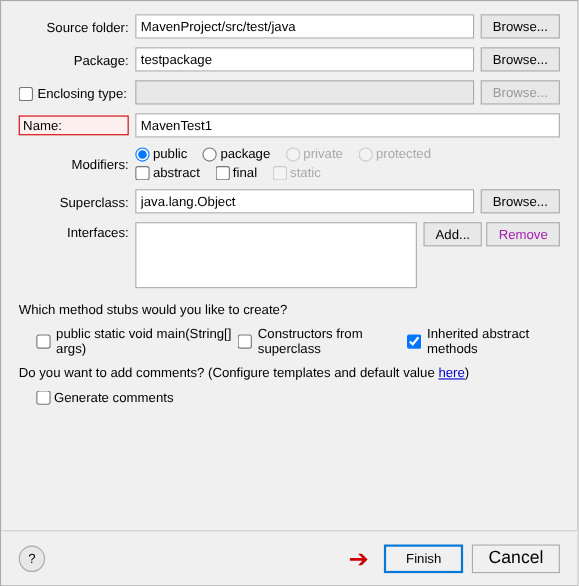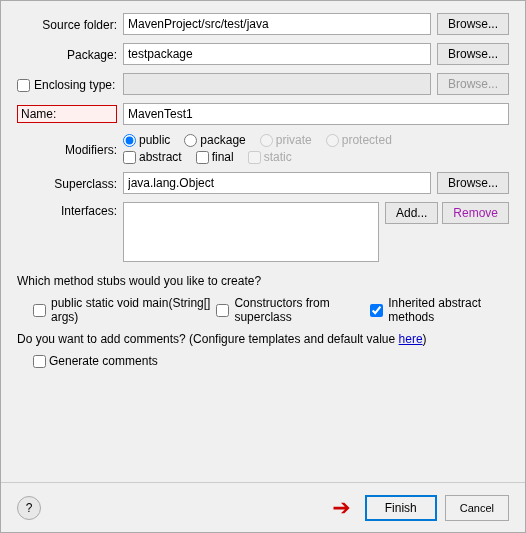--- a/index.html
+++ b/index.html
@@ -188,21 +188,21 @@
       background: #f0f0f0;
       font-size: 12px;
       cursor: pointer;
       color: #000;
     }
     .cancel-btn {
       height: 26px;
       padding: 0 14px;
       border: 1px solid #aaa;
       background: #f0f0f0;
-      font-size: 11px;
+      font-size: 16px;
       cursor: pointer;
     }
     .arrow-icon {
       color: #cc0000;
       font-size: 22px;
       margin-right: 6px;
     }
     input[type="radio"], input[type="checkbox"] {
       margin: 0;
       width: 13px;

